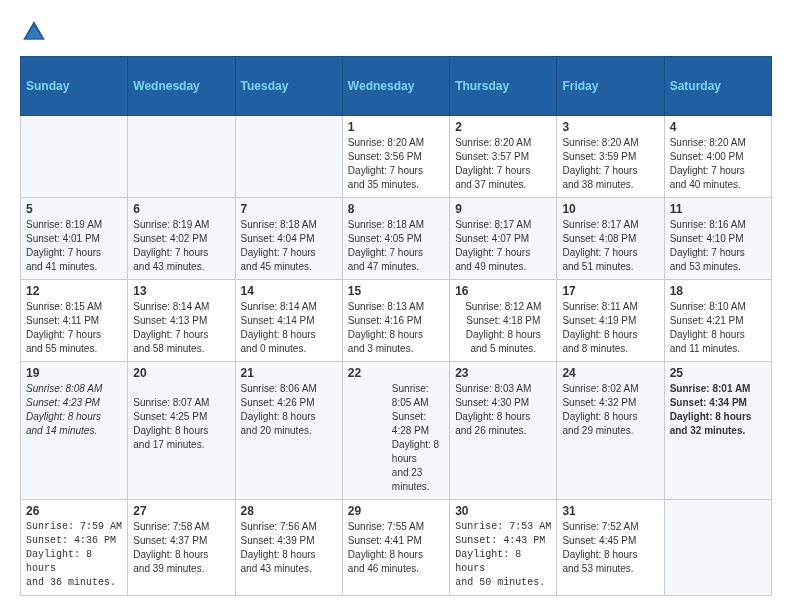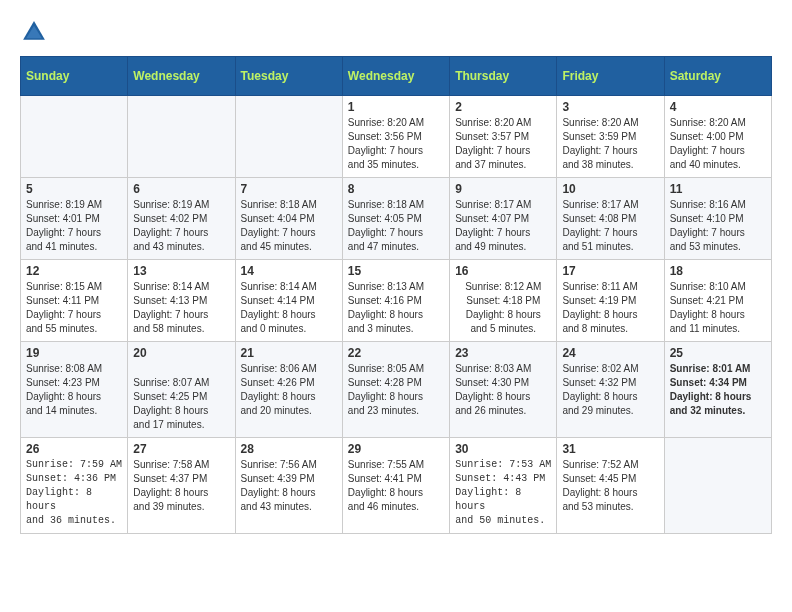--- a/index.html
+++ b/index.html
@@ -50,24 +50,24 @@
       font-size: 15px;
       color: #555;
     }
     .calendar {
       width: 100%;
       border-collapse: collapse;
       border: 1px solid #ccc;
     }
     .calendar th {
       background: #2060a0;
-      color: #bef264;
+      color: #7dd3fc;
       font-size: 12px;
       font-weight: bold;
-      padding: 12px 5px;
+      padding: 22px 5px;
       text-align: left;
       border: 1px solid #1a4e8a;
     }
     .calendar td {
       width: 14.28%;
       vertical-align: top;
       padding: 4px 5px 5px 5px;
       border: 1px solid #ccc;
       background: #fff;
       font-size: 10.5px;
@@ -257,42 +257,42 @@
             <div class="day-num">18</div>
             <div class="day-info" style="white-space: pre-line;">Sunrise: 8:10 AM
 Sunset: 4:21 PM
 Daylight: 8 hours
 and 11 minutes.</div>
           </td>
         </tr>
         <tr>
           <td>
             <div class="day-num">19</div>
-            <div class="day-info" style="white-space: pre-line;">Sunrise: 8:08 AM
+            <div class="day-info" style="white-space: pre-line; font-style: italic;">Sunrise: 8:08 AM
 Sunset: 4:23 PM
 Daylight: 8 hours
 and 14 minutes.</div>
           </td>
           <td>
             <div class="day-num">20</div>
             <div class="day-info" style="white-space: pre-line; margin-top: 16px;">Sunrise: 8:07 AM
 Sunset: 4:25 PM
 Daylight: 8 hours
 and 17 minutes.</div>
           </td>
           <td>
             <div class="day-num">21</div>
             <div class="day-info" style="white-space: pre-line;">Sunrise: 8:06 AM
 Sunset: 4:26 PM
 Daylight: 8 hours
 and 20 minutes.</div>
           </td>
           <td>
             <div class="day-num">22</div>
-            <div class="day-info" style="white-space: pre-line;">Sunrise: 8:05 AM
+            <div class="day-info" style="white-space: pre-line; margin-left: 44px;">Sunrise: 8:05 AM
 Sunset: 4:28 PM
 Daylight: 8 hours
 and 23 minutes.</div>
           </td>
           <td>
             <div class="day-num">23</div>
             <div class="day-info" style="white-space: pre-line;">Sunrise: 8:03 AM
 Sunset: 4:30 PM
 Daylight: 8 hours
 and 26 minutes.</div>

